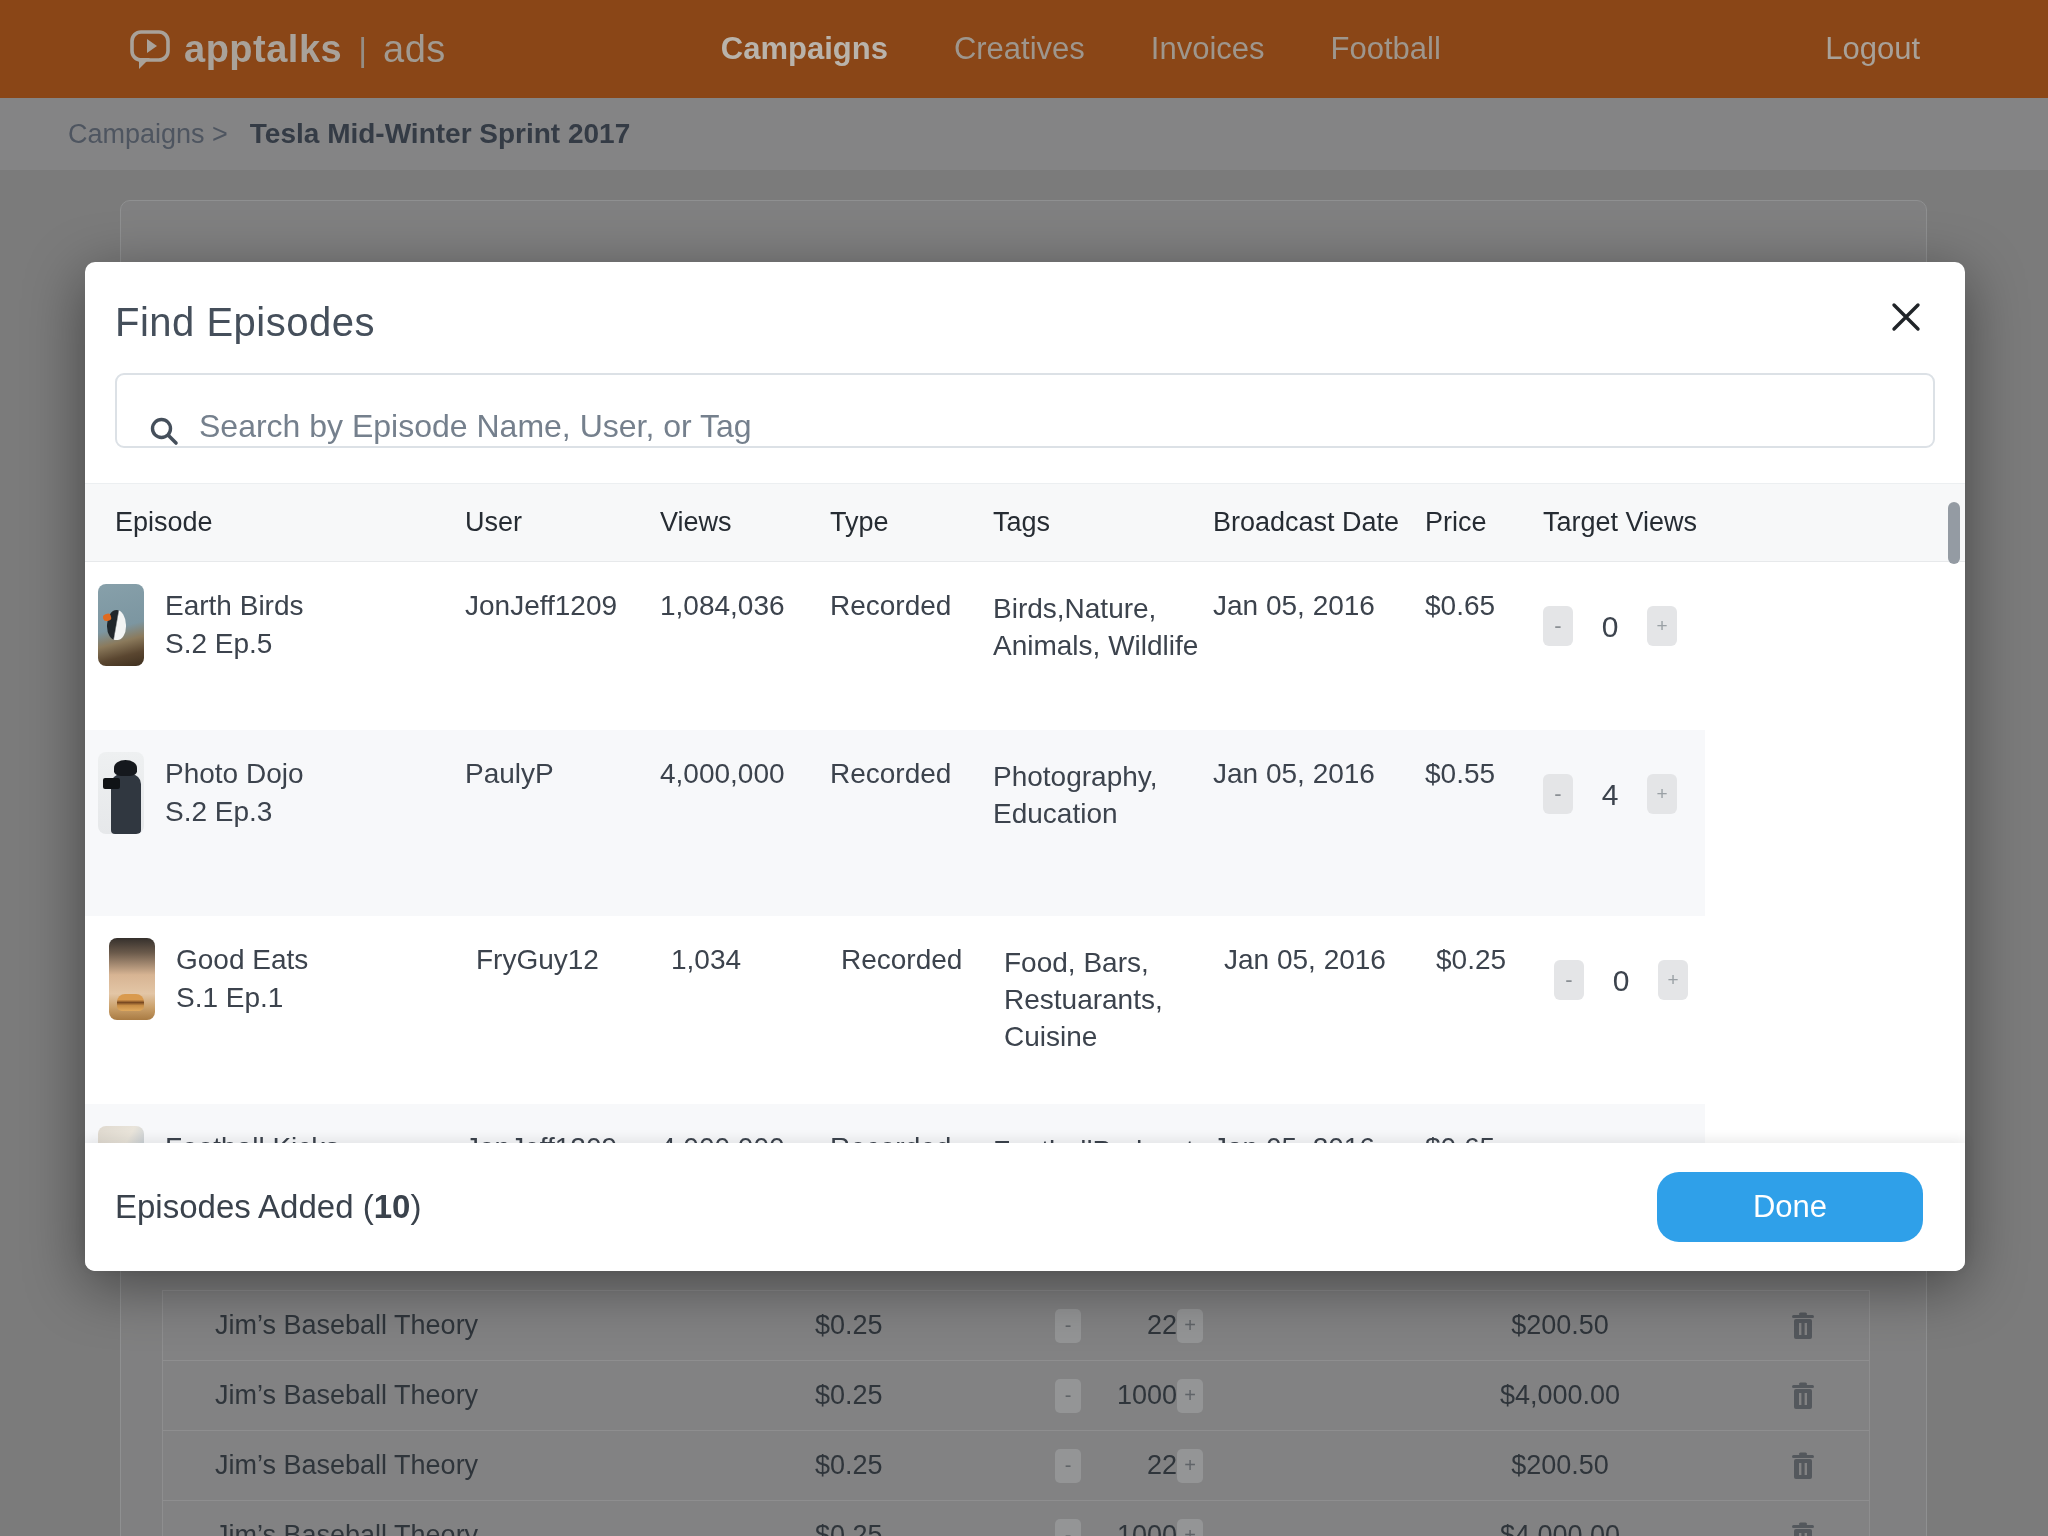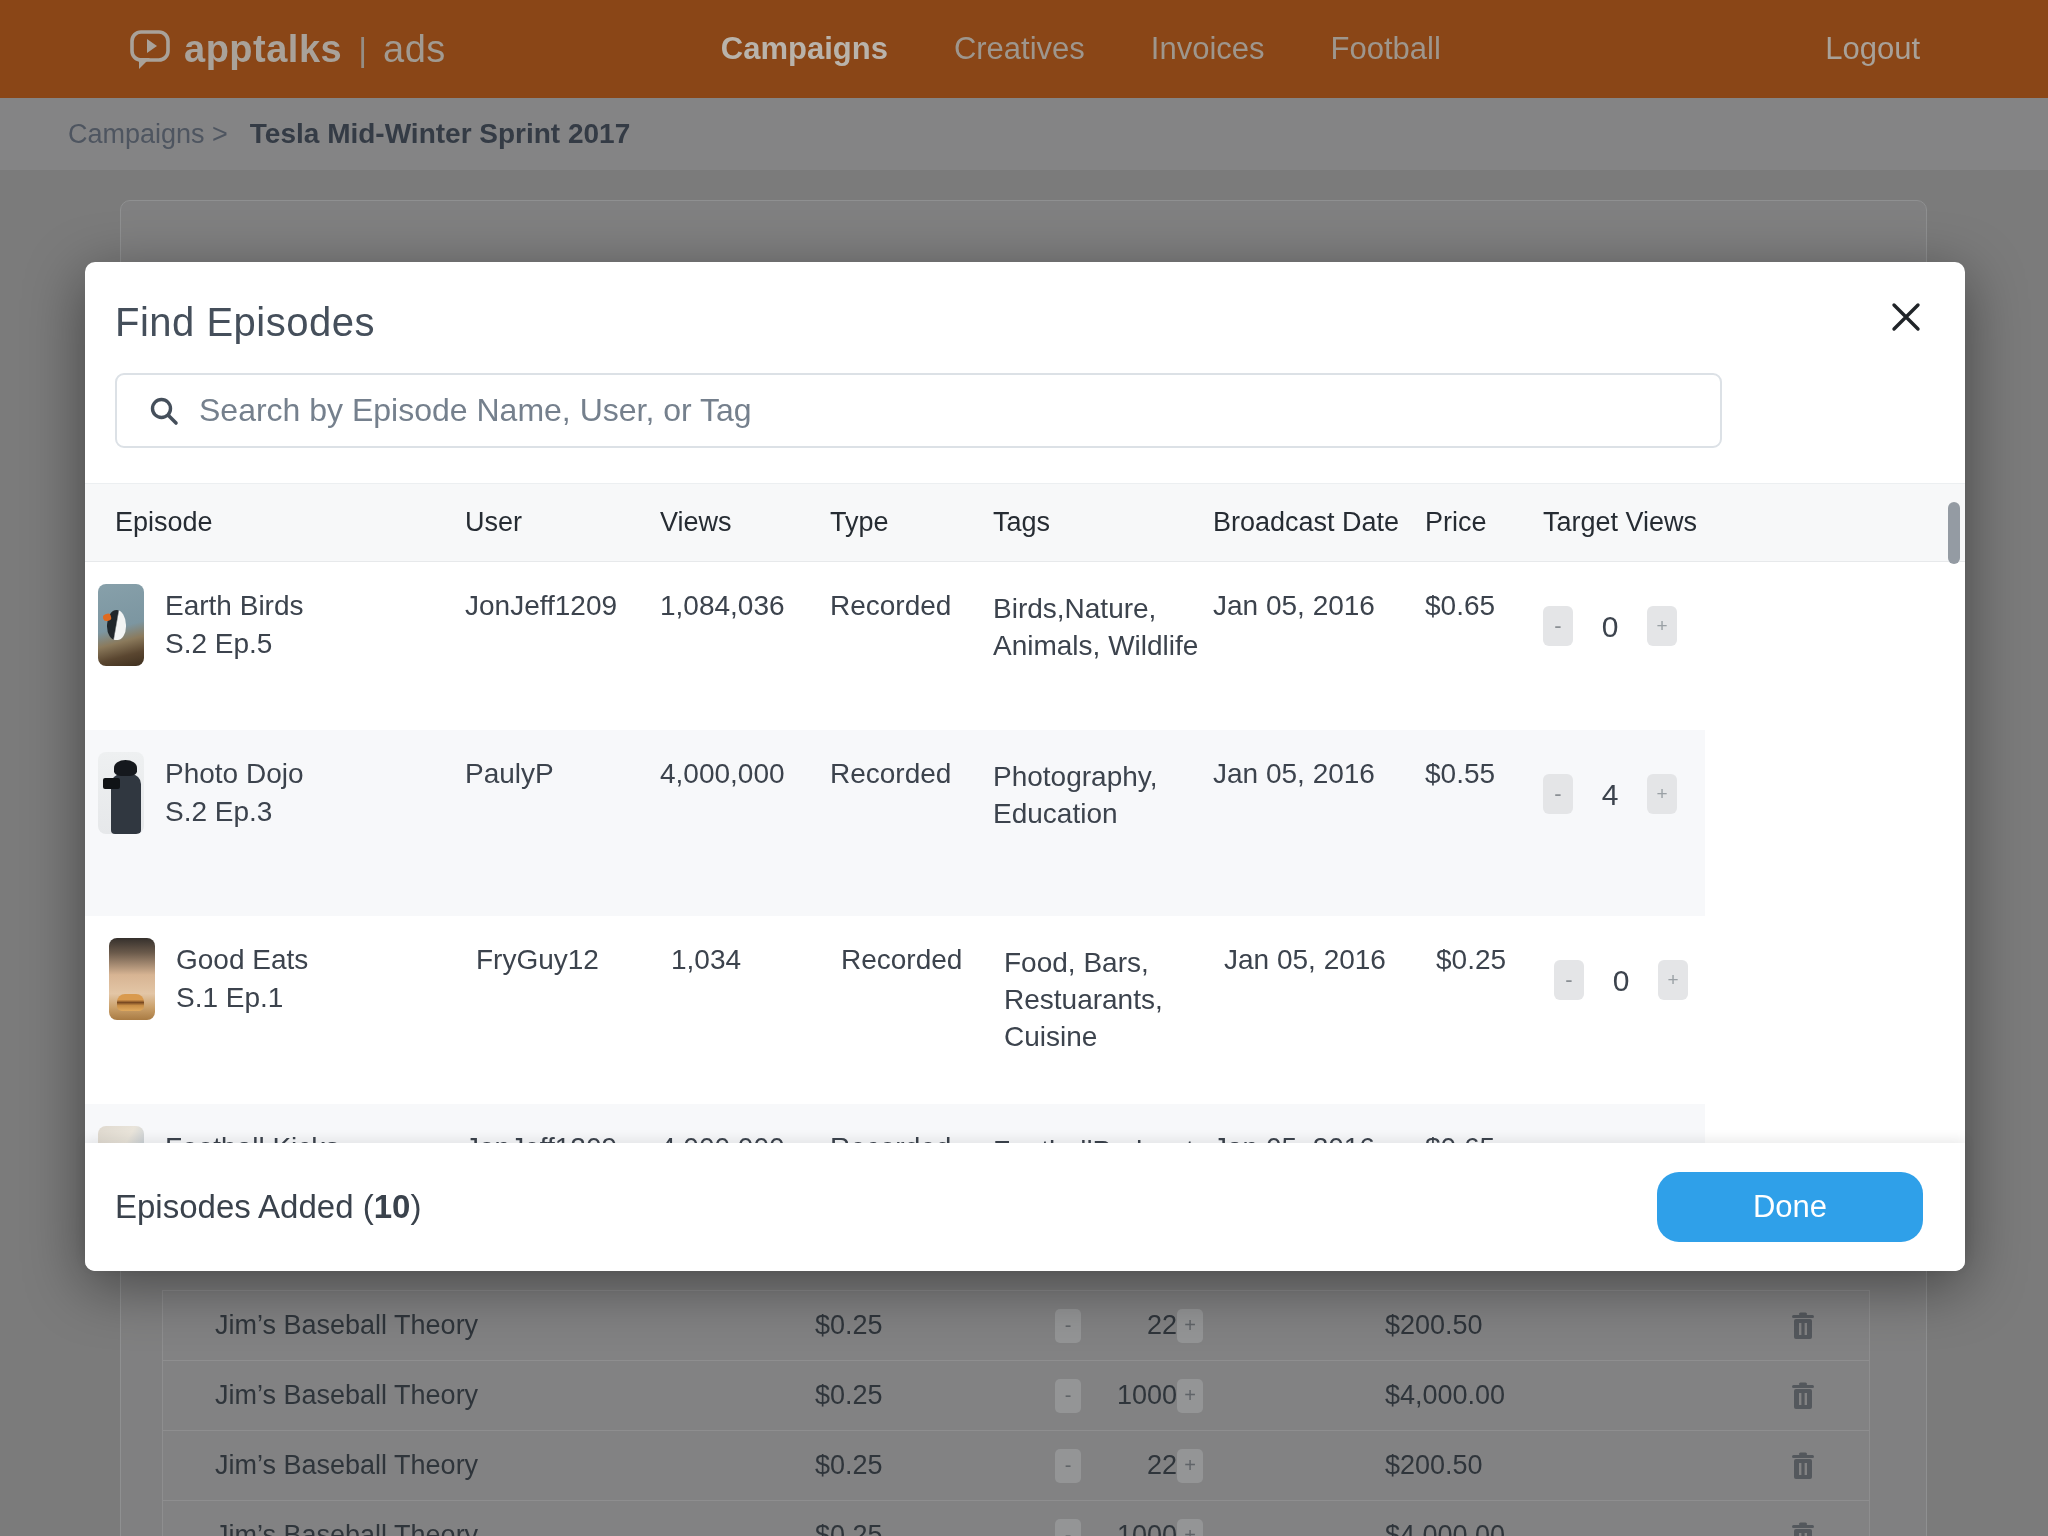--- a/index.html
+++ b/index.html
@@ -25,29 +25,29 @@
 
   
   .bg-table{position:absolute;left:162px;top:1290px;width:1706px;border-right:1px solid #8e8e8f;border-left:1px solid #8e8e8f;}
   .bg-row{height:69px;border-top:1px solid #8e8e8f;background:#828283;display:flex;align-items:center;}
   .bg-row:last-child{border-bottom:1px solid #8e8e8f;}
   .bg-name{width:600px;padding-left:52px;font-size:27px;color:#2f353b;}
   .bg-price{width:240px;font-size:27px;color:#2f353b;}
   .bg-stepper{width:330px;display:flex;align-items:center;}
   .bg-step-btn{width:26px;height:34px;background:#949596;border-radius:5px;color:#606468;font-size:20px;display:flex;align-items:center;justify-content:center;cursor:pointer;}
   .bg-qty{min-width:96px;text-align:right;font-size:27px;color:#2f353b;}
-  .bg-total{width:350px;text-align:left;font-size:27px;color:#2f353b;}
+  .bg-total{width:350px;text-align:center;font-size:27px;color:#2f353b;}
   .bg-trash{margin-left:56px;cursor:pointer;display:flex;}
 
   
   .modal{position:absolute;left:85px;top:262px;width:1880px;height:1009px;background:#ffffff;border-radius:10px;box-shadow:0 14px 60px rgba(0,0,0,.45);}
   .modal-title{position:absolute;left:30px;top:38px;font-size:40px;color:#454f5b;letter-spacing:.5px;}
   .modal-close{position:absolute;right:40px;top:36px;width:38px;height:38px;cursor:pointer;display:flex;align-items:center;justify-content:center;}
 
-  .search-box{position:absolute;left:30px;top:111px;width:1607px;height:75px;box-sizing:border-box;border:2px solid #dce1e6;border-radius:9px;display:flex;align-items:center;}
+  .search-box{position:absolute;left:30px;top:111px;width:1820px;height:75px;box-sizing:border-box;border:2px solid #dce1e6;border-radius:9px;display:flex;align-items:flex-end;}
   .search-icon{margin-left:32px;display:flex;}
   .search-input{border:none;outline:none;flex:1;margin-left:18px;font-size:32px;color:#454f5b;font-family:inherit;background:transparent;}
   .search-input::placeholder{color:#75808d;}
 
   .grid-cols{display:grid;grid-template-columns:380px 195px 170px 163px 220px 212px 118px 170px 252px;}
   .table-header{position:absolute;left:0;top:221px;width:1880px;height:79px;background:#f7f8f9;border-top:1px solid #eceff1;border-bottom:1px solid #e7e9eb;box-sizing:border-box;align-items:center;}
   .th{font-size:27px;color:#262c33;}
   .th-episode{padding-left:30px;}
 
   .rows-viewport{position:absolute;left:0;top:300px;width:1620px;height:581px;overflow:hidden;}

